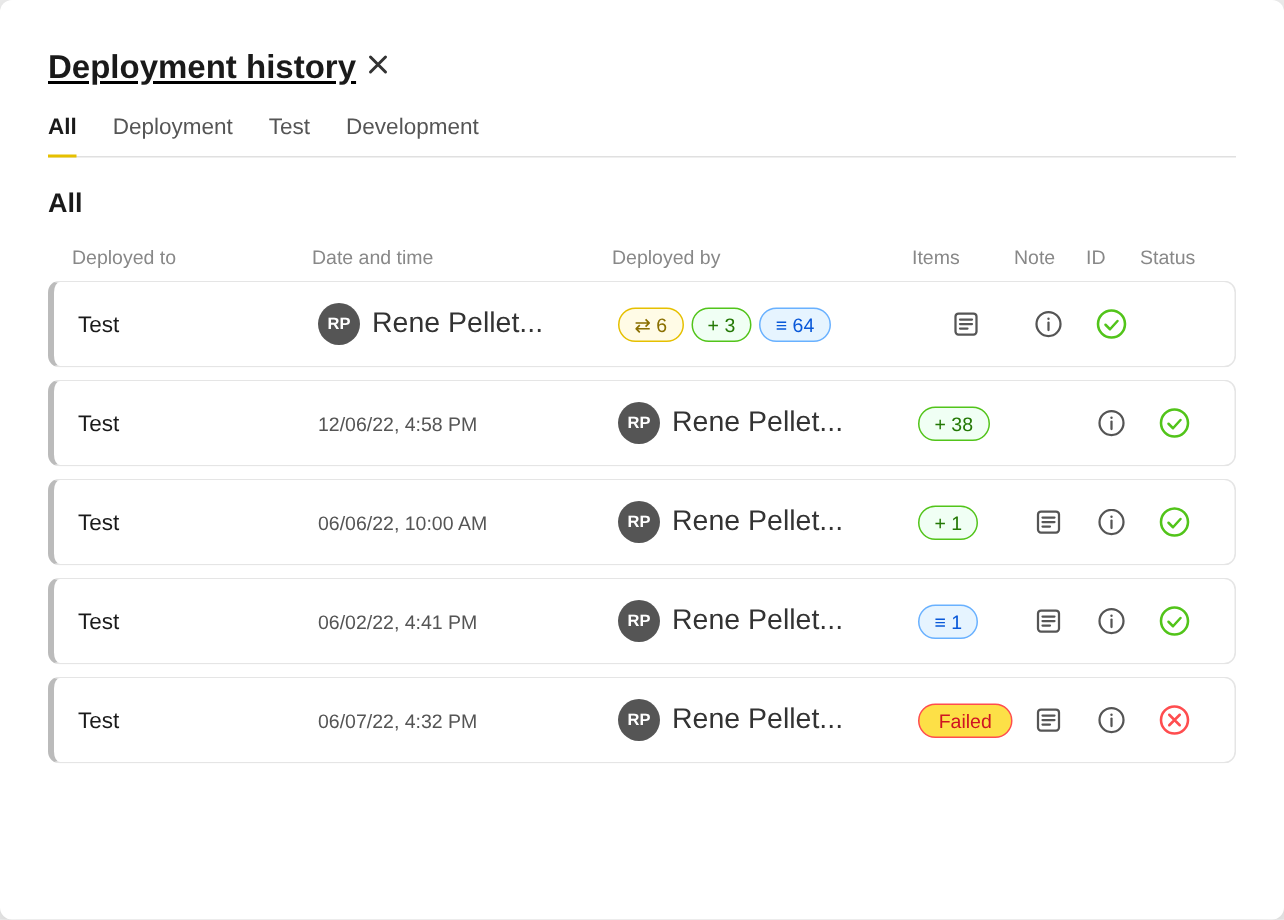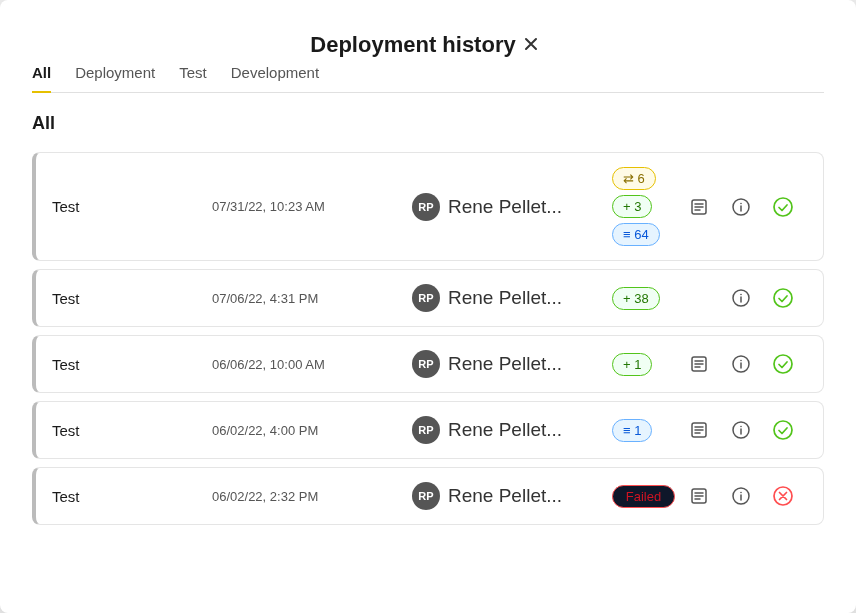--- a/index.html
+++ b/index.html
@@ -16,22 +16,23 @@
       border-radius: 8px;
       width: 856px;
       min-height: 613px;
       box-shadow: 0 8px 32px rgba(0,0,0,0.18);
       padding: 32px 32px 24px 32px;
       position: relative;
     }
     .modal-header {
       display: flex;
       align-items: center;
-      justify-content: center;
-      margin-bottom: 6px;
+      justify-content: flex-start;
+      margin-bottom: 18px;
+      text-decoration: underline;
     }
     .modal-title {
       font-size: 22px;
       font-weight: 600;
       color: #1a1a1a;
     }
     .close-btn {
       background: none;
       border: none;
       cursor: pointer;
@@ -149,21 +150,21 @@
       background: #f0fff4;
       border-color: #52c41a;
       color: #237804;
     }
     .badge-blue {
       background: #e6f4ff;
       border-color: #69b1ff;
       color: #0958d9;
     }
     .badge-failed {
-      background: #0f172a;
+      background: #fde047;
       border-color: #ff4d4f;
       color: #cf1322;
       width: 100%;
       justify-content: center;
     }
     .icon-btn {
       background: none;
       border: none;
       cursor: pointer;
       display: flex;
@@ -206,25 +207,33 @@
 
   <div class="tabs" id="tabs-container">
       <button class="tab active">All</button>
       <button class="tab">Deployment</button>
       <button class="tab">Test</button>
       <button class="tab">Development</button>
     </div>
 
   <div class="section-title">All</div>
 
+  <div class="table-header" id="table-header-row">
+      <div>Deployed to</div>
+      <div>Date and time</div>
+      <div>Deployed by</div>
+      <div>Items</div>
+      <div>Note</div>
+      <div>ID</div>
+      <div>Status</div>
+    </div>
 
   <div class="rows-container" id="rows-container">
       <div class="row-card" style="border-left-color: rgb(187, 187, 187);">
         <div class="deployed-to">Test</div>
-        <div class="date-time">07/31/22, 10:23 AM</div>
         <div class="deployed-by-cell">
           <div class="avatar">RP</div>
           <span class="deployed-by-name">Rene Pellet...</span>
         </div>
         <div class="items-cell">
           <span class="badge badge-yellow">⇄ 6</span>
           <span class="badge badge-green">+ 3</span>
           <span class="badge badge-blue">≡ 64</span>
         </div>
         <div class="note-cell">
@@ -246,21 +255,21 @@
         </div>
         <div class="status-cell">
           <svg width="22" height="22" viewBox="0 0 22 22" fill="none" xmlns="http://www.w3.org/2000/svg">
       <circle cx="11" cy="11" r="9" stroke="#52c41a" stroke-width="1.7"></circle>
       <path d="M7 11.5l3 3 5-5.5" stroke="#52c41a" stroke-width="1.7" stroke-linecap="round" stroke-linejoin="round"></path>
     </svg>
         </div>
       </div>
       <div class="row-card" style="border-left-color: rgb(187, 187, 187);">
         <div class="deployed-to">Test</div>
-        <div class="date-time">07/06/22, 4:31 PM</div>
+        <div class="date-time">12/06/22, 4:58 PM</div>
         <div class="deployed-by-cell">
           <div class="avatar">RP</div>
           <span class="deployed-by-name">Rene Pellet...</span>
         </div>
         <div class="items-cell">
           <span class="badge badge-green">+ 38</span>
         </div>
         <div class="note-cell"></div>
         <div class="id-cell">
           <button class="icon-btn">
@@ -307,21 +316,21 @@
         </div>
         <div class="status-cell">
           <svg width="22" height="22" viewBox="0 0 22 22" fill="none" xmlns="http://www.w3.org/2000/svg">
       <circle cx="11" cy="11" r="9" stroke="#52c41a" stroke-width="1.7"></circle>
       <path d="M7 11.5l3 3 5-5.5" stroke="#52c41a" stroke-width="1.7" stroke-linecap="round" stroke-linejoin="round"></path>
     </svg>
         </div>
       </div>
       <div class="row-card" style="border-left-color: rgb(187, 187, 187);">
         <div class="deployed-to">Test</div>
-        <div class="date-time">06/02/22, 4:00 PM</div>
+        <div class="date-time">06/02/22, 4:41 PM</div>
         <div class="deployed-by-cell">
           <div class="avatar">RP</div>
           <span class="deployed-by-name">Rene Pellet...</span>
         </div>
         <div class="items-cell">
           <span class="badge badge-blue">≡ 1</span>
         </div>
         <div class="note-cell">
           <button class="icon-btn">
             <svg width="20" height="20" viewBox="0 0 20 20" fill="none" xmlns="http://www.w3.org/2000/svg">
@@ -341,21 +350,21 @@
         </div>
         <div class="status-cell">
           <svg width="22" height="22" viewBox="0 0 22 22" fill="none" xmlns="http://www.w3.org/2000/svg">
       <circle cx="11" cy="11" r="9" stroke="#52c41a" stroke-width="1.7"></circle>
       <path d="M7 11.5l3 3 5-5.5" stroke="#52c41a" stroke-width="1.7" stroke-linecap="round" stroke-linejoin="round"></path>
     </svg>
         </div>
       </div>
       <div class="row-card" style="border-left-color: rgb(187, 187, 187);">
         <div class="deployed-to">Test</div>
-        <div class="date-time">06/02/22, 2:32 PM</div>
+        <div class="date-time">06/07/22, 4:32 PM</div>
         <div class="deployed-by-cell">
           <div class="avatar">RP</div>
           <span class="deployed-by-name">Rene Pellet...</span>
         </div>
         <div class="items-cell">
           <span class="badge badge-failed">Failed</span>
         </div>
         <div class="note-cell">
           <button class="icon-btn">
             <svg width="20" height="20" viewBox="0 0 20 20" fill="none" xmlns="http://www.w3.org/2000/svg">

